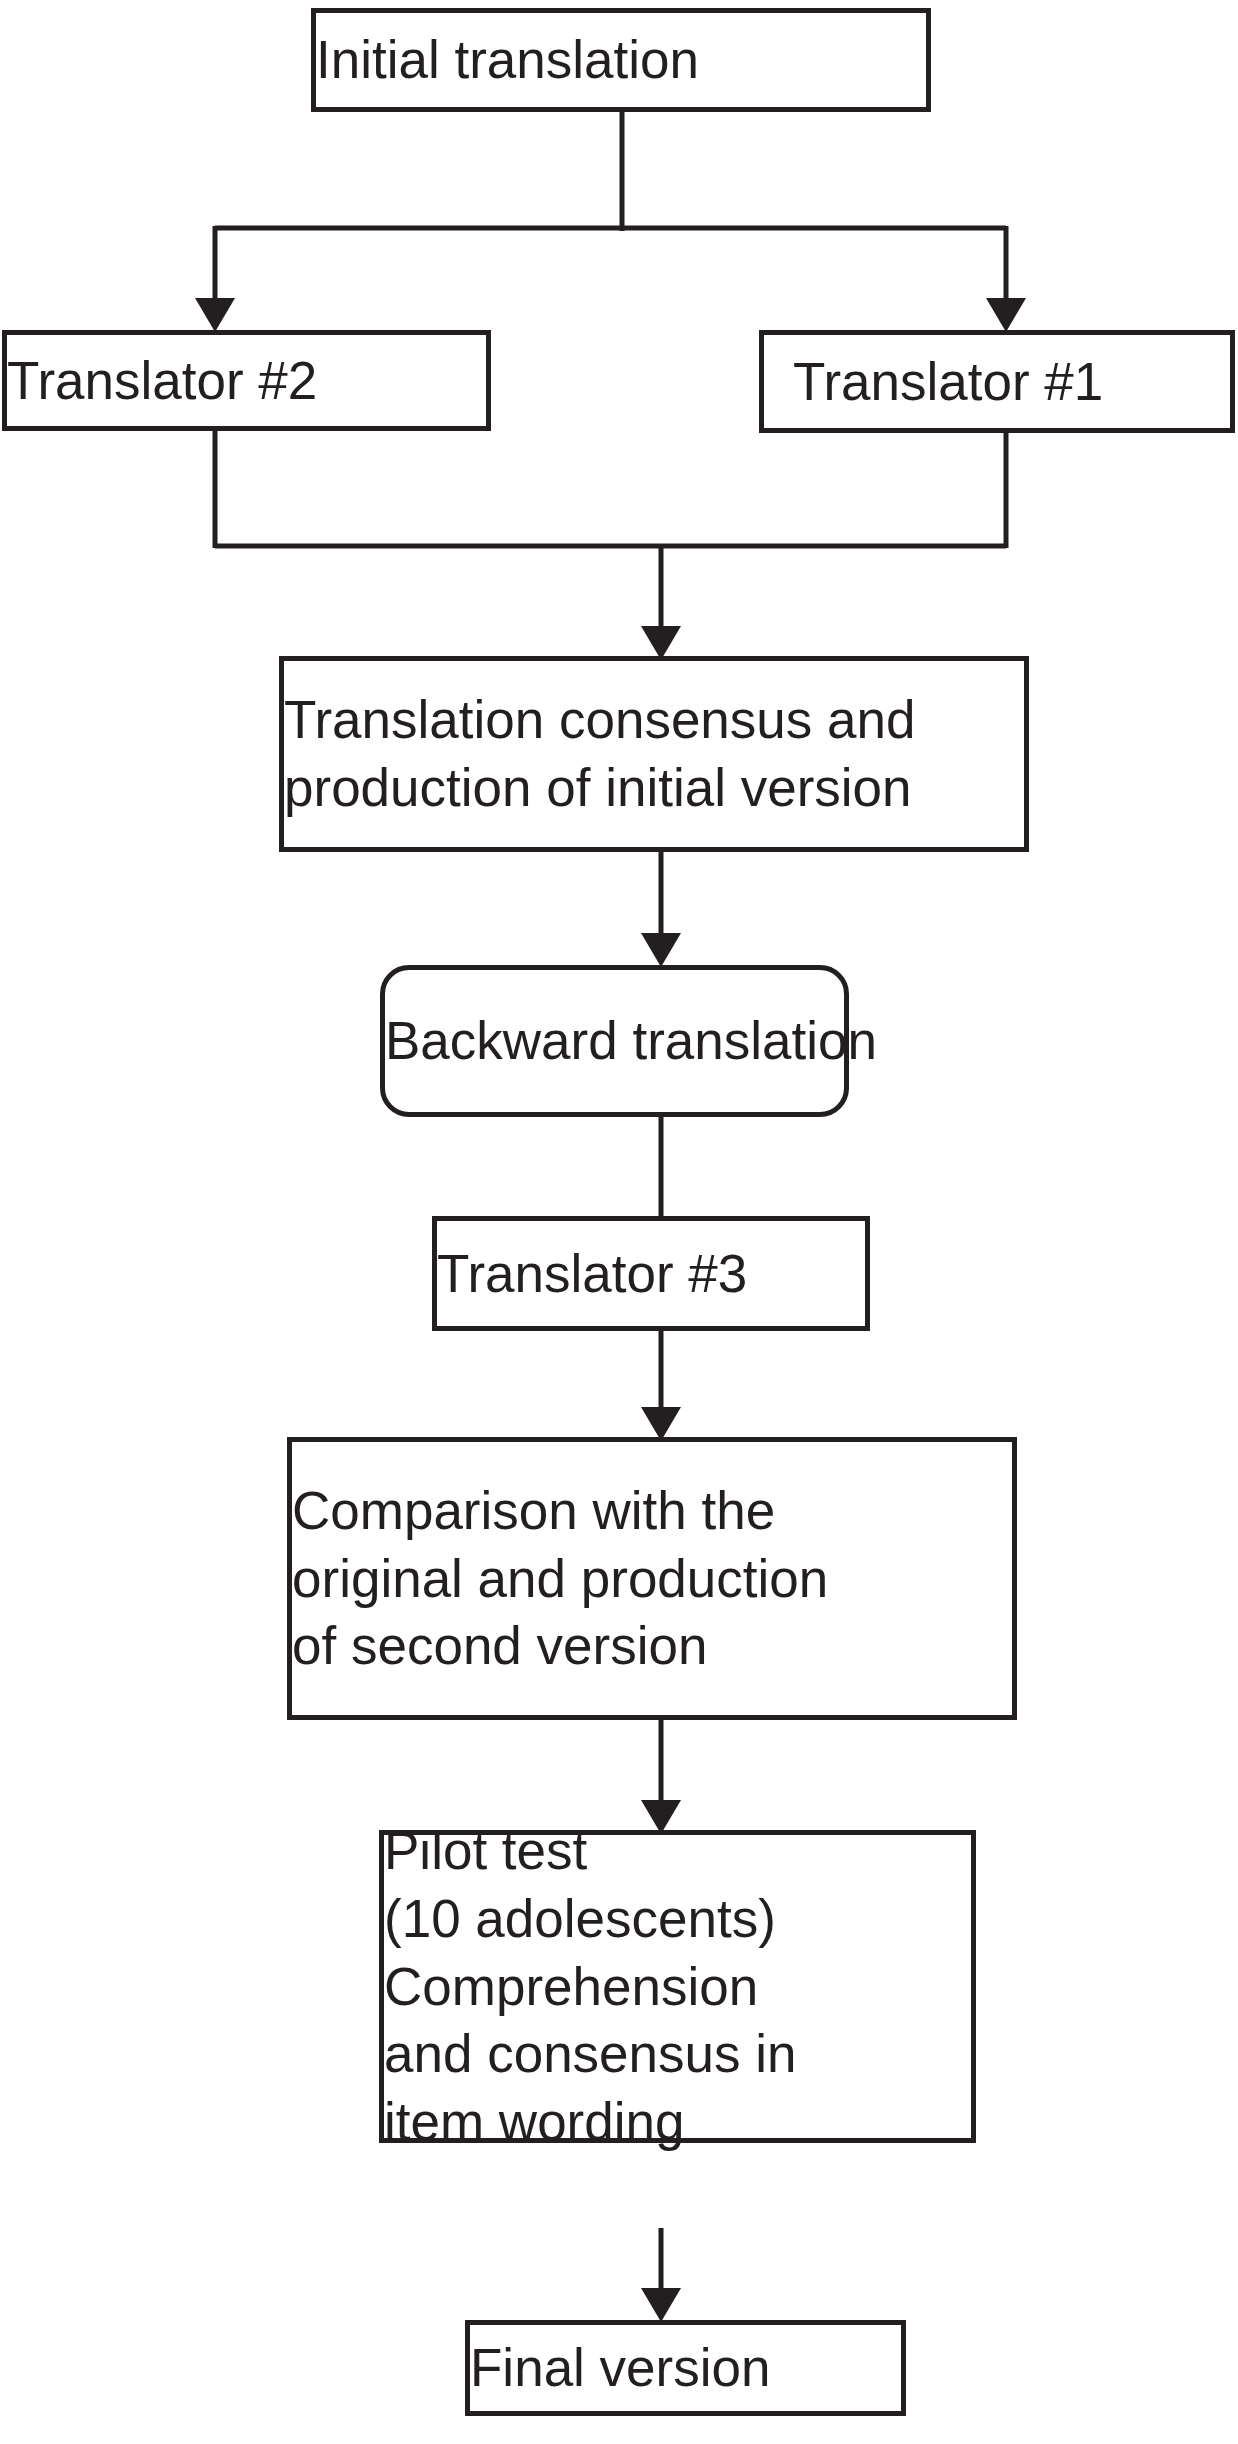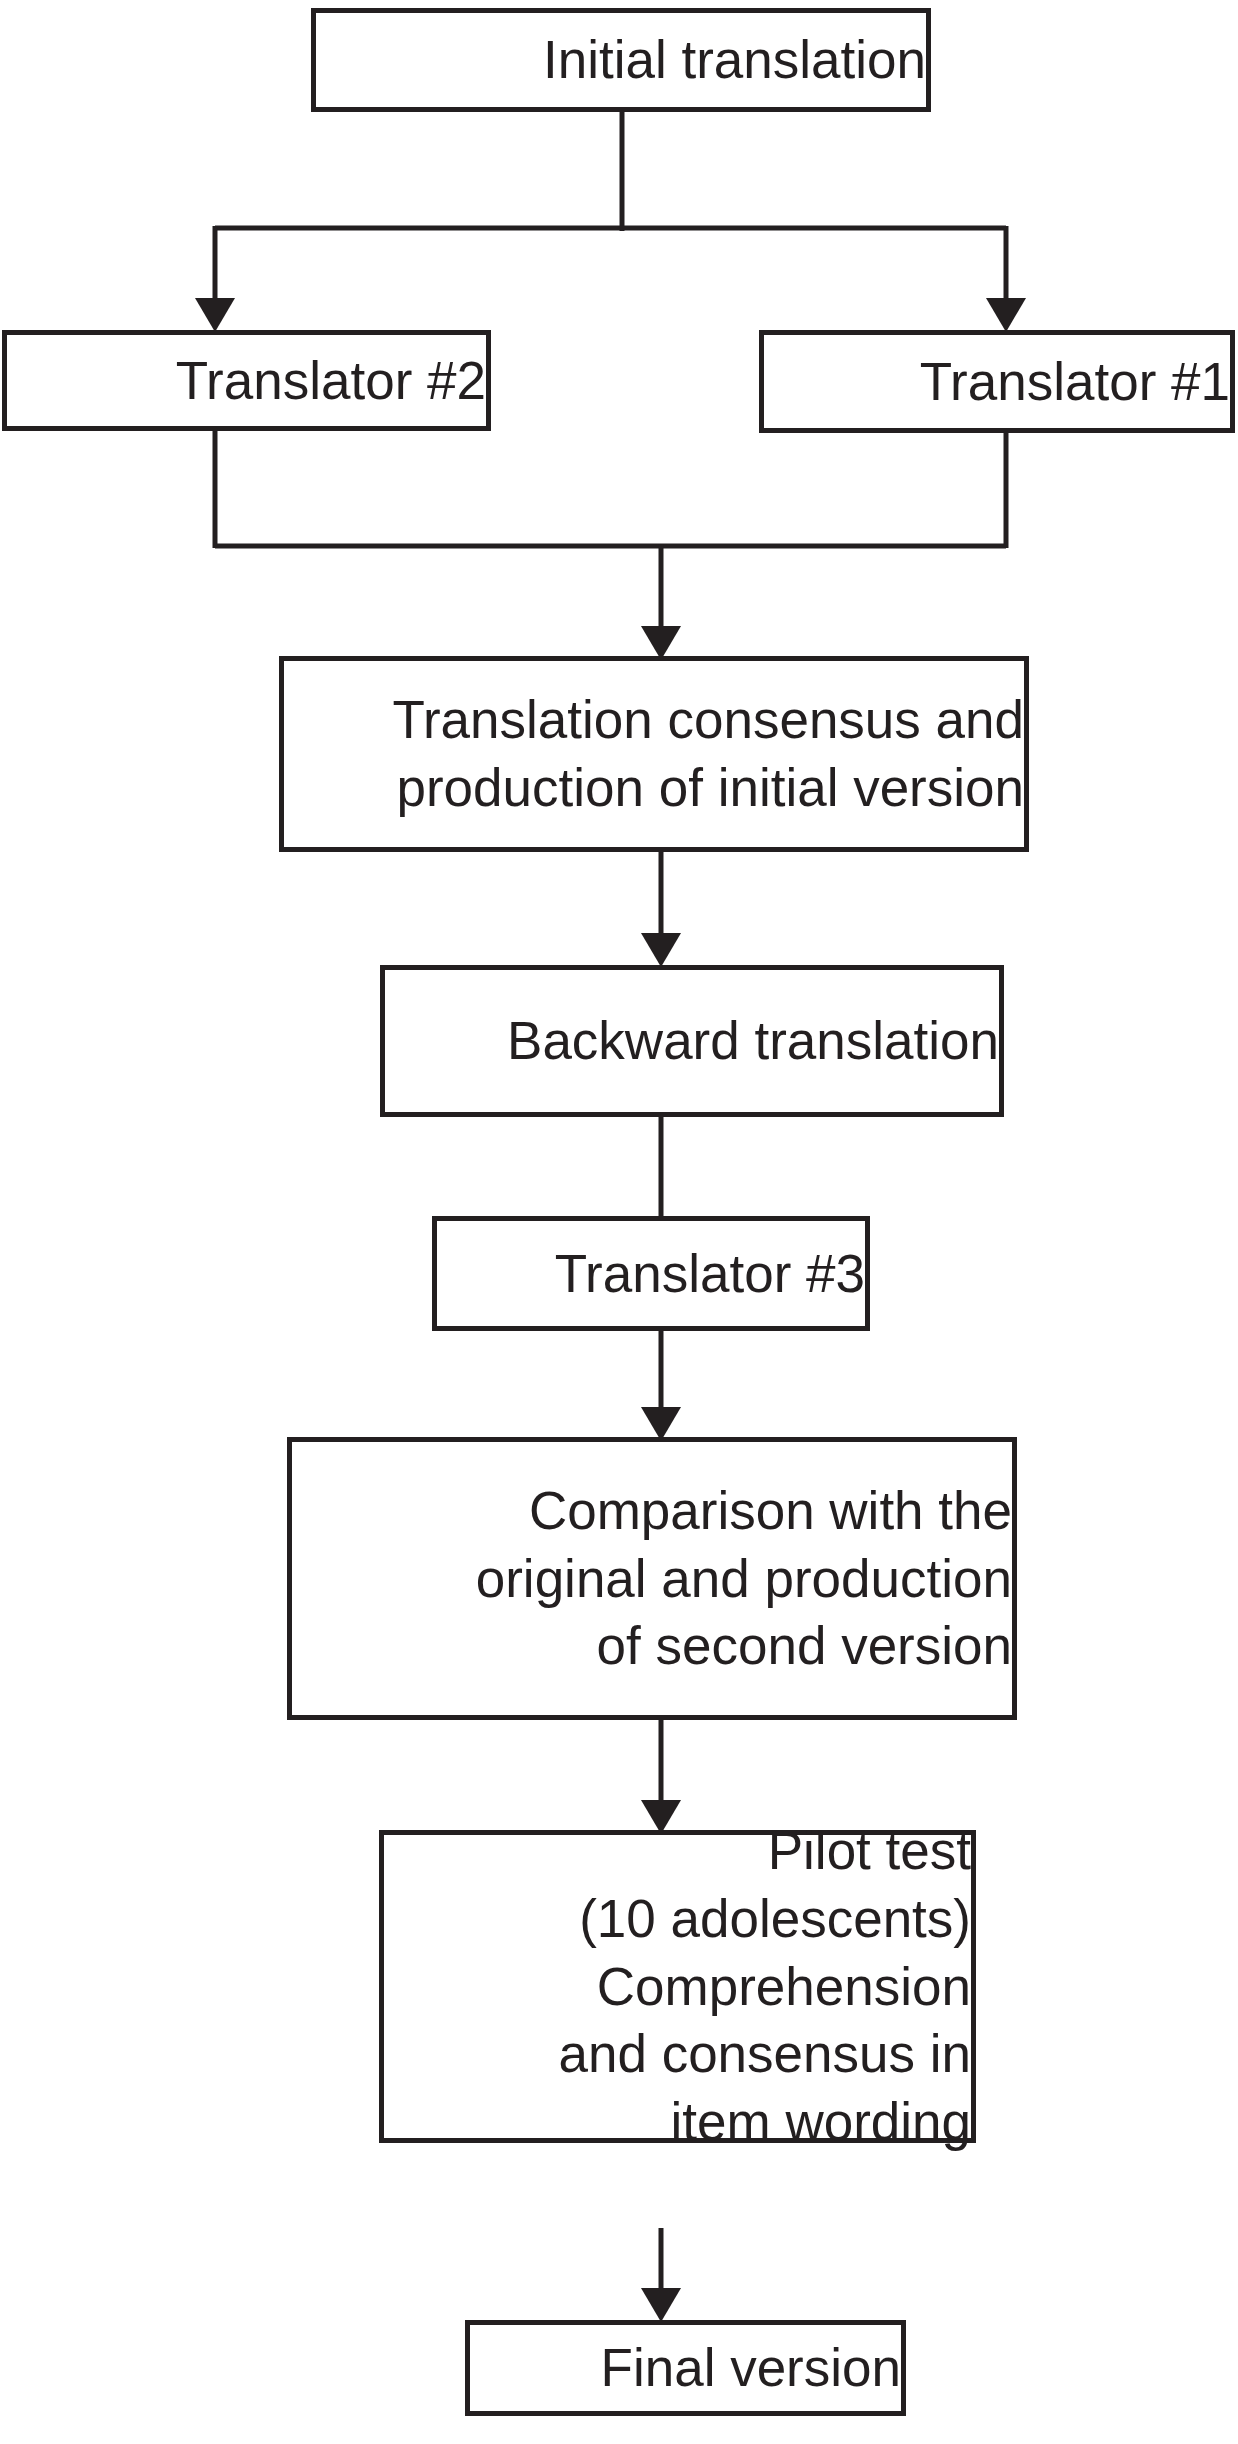--- a/index.html
+++ b/index.html
@@ -30,36 +30,36 @@
     fill: #231f20;
     stroke: none;
   }
   .node {
     position: absolute;
     box-sizing: border-box;
     border: 5px solid #231f20;
     background: #ffffff;
     display: flex;
     flex-direction: column;
-    align-items: flex-end;
+    align-items: flex-start;
     justify-content: center;
     text-align: center;
     color: #231f20;
     font-size: 53px;
     line-height: 1.28;
     letter-spacing: 0px;
   }
   .node span { display: block; white-space: nowrap; }
 
   
   #n-initial     { left: 311px;  top: 8px;    width: 620px; height: 104px; }
   #n-translator2 { left: 2px;    top: 330px;  width: 489px; height: 101px; }
   #n-translator1 { left: 759px;  top: 330px;  width: 476px; height: 103px; padding-left: 29px; }
   #n-consensus   { left: 279px;  top: 656px;  width: 750px; height: 196px; }
-  #n-backward    { left: 380px;  top: 965px;  width: 624px; height: 152px; }
+  #n-backward    { left: 380px;  top: 965px;  width: 469px; height: 152px; border-radius: 29px; }
   #n-translator3 { left: 432px;  top: 1216px; width: 438px; height: 115px; }
   #n-comparison  { left: 287px;  top: 1437px; width: 730px; height: 283px; }
   #n-pilot       { left: 379px;  top: 1830px; width: 597px; height: 313px; }
   #n-final       { left: 465px;  top: 2320px; width: 441px; height: 96px; }
 </style>
 </head>
 <body>
 
 <div class="stage">
 

